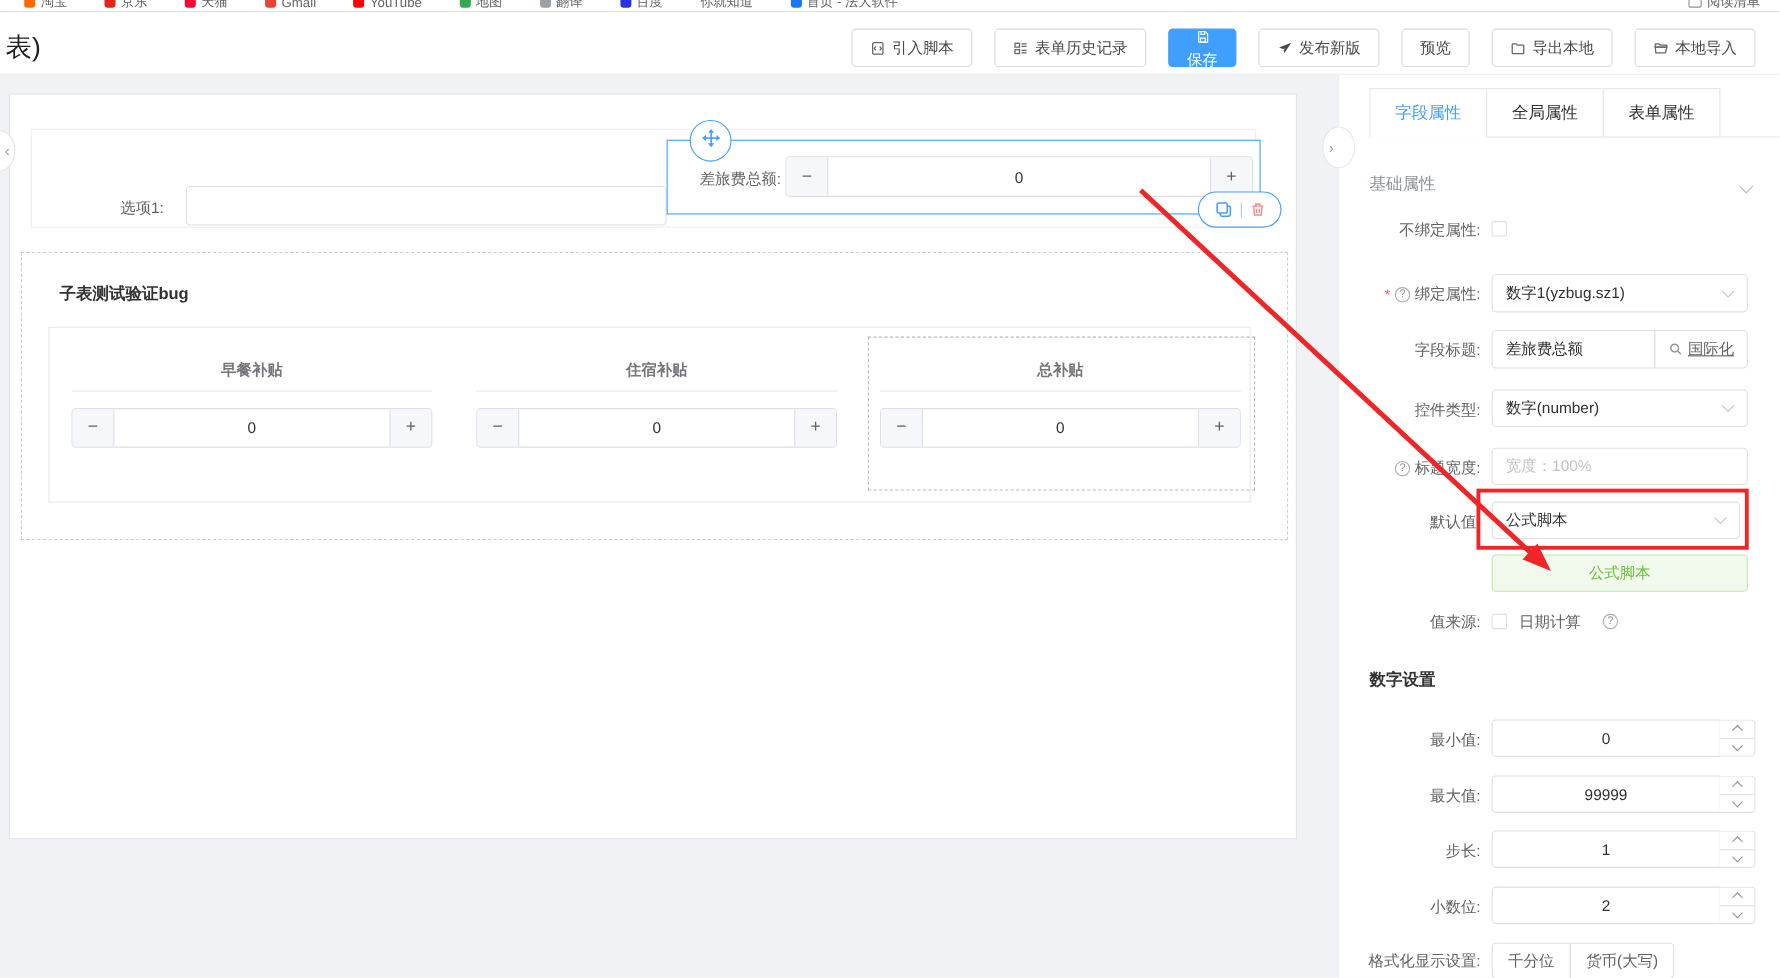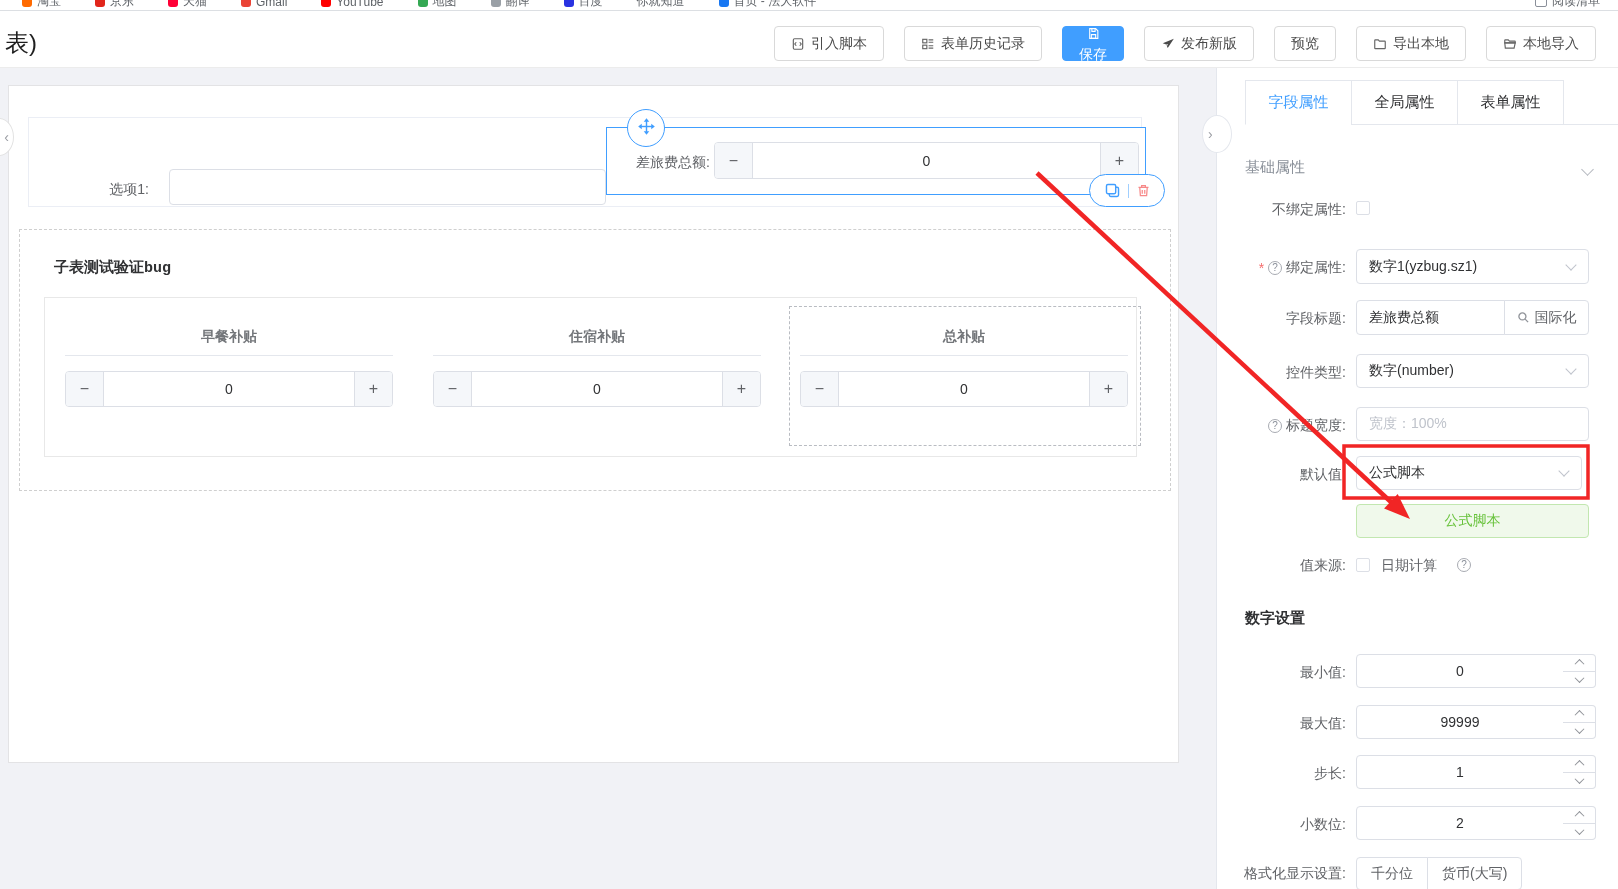--- a/index.html
+++ b/index.html
@@ -58,21 +58,21 @@
   .stp-btn { width:38px; background:#f5f7fa; color:#606266; font-size:16px; display:flex; align-items:center;
              justify-content:center; cursor:pointer; flex:0 0 38px; }
   .stp-btn.minus { border-right:1px solid #dcdfe6; }
   .stp-btn.plus  { border-left:1px solid #dcdfe6; }
   .stp-val { flex:1; display:flex; align-items:center; justify-content:center; font-size:14px; color:#303133; }
   .stepper.main { left:107px; top:14px; width:425px; height:37px; }
 
   
   .sub-container { position:absolute; left:10px; top:143px; width:1152px; height:262px;
                    border:1px dashed #cfcfcf; background:#fff; }
-  .sub-title { position:absolute; left:34px; top:28px; font-size:15px; font-weight:bold; color:#303133;font-family:Liberation Mono, monospace; }
+  .sub-title { position:absolute; left:34px; top:28px; font-size:15px; font-weight:bold; color:#303133; }
   .sub-table { position:absolute; left:24px; top:67px; width:1093px; height:160px; background:#fff;
                border:1px solid #e8e8e8; }
   .col { position:absolute; top:0; height:100%; width:328px; }
   .col1 { left:20px; } .col2 { left:388px; } .col3 { left:755px; }
   .col-header { position:absolute; left:0; right:0; top:0; height:58px; border-bottom:1px solid #e4e7ed;
                 display:flex; align-items:flex-end; justify-content:center; padding-bottom:9px;
                 font-size:14px; font-weight:bold; color:#73767a; }
   .col-stepper { left:0; top:73px; width:328px; height:36px; }
   .col-select { position:absolute; left:744px; top:8px; width:352px; height:140px;
                 border:1px dashed #b9bcc2; }
@@ -113,21 +113,21 @@
 
   .pselect, .pinput { position:absolute; border:1px solid #dcdfe6; border-radius:4px; background:#fff;
                       font-size:14px; color:#303133; display:flex; align-items:center; padding:0 12px;
                       cursor:pointer; }
   .sel-arrow { position:absolute; right:13px; top:50%; margin-top:-6px; width:8px; height:8px;
                border-right:1.5px solid #c0c4cc; border-bottom:1.5px solid #c0c4cc; transform:rotate(45deg); }
   .placeholder { color:#bfc3cb; }
 
   .i18n-btn { position:absolute; border:1px solid #dcdfe6; border-radius:0 4px 4px 0; background:#fff;
               display:flex; align-items:center; justify-content:center; gap:5px; font-size:14px;
-              color:#606266; cursor:pointer; }
+              color:#606266; cursor:pointer;text-decoration:underline; }
   .formula-btn { position:absolute; left:139px; top:436px; width:233px; height:34px; background:#f0f9eb;
                  border:1px solid #c2e7b0; border-radius:4px; color:#67c23a; font-size:14px;
                  display:flex; align-items:center; justify-content:center; cursor:pointer; }
 
   .checkbox { position:absolute; width:14px; height:14px; border:1px solid #dcdfe6; border-radius:2px;
               background:#fff; cursor:pointer; }
   .vs-text { position:absolute; left:164px; top:489px; font-size:14px; color:#606266; }
   .vs-q { position:absolute; left:240px; top:490px; }
 
   .num-box { position:absolute; left:139px; width:208px; height:34px; border:1px solid #dcdfe6;

